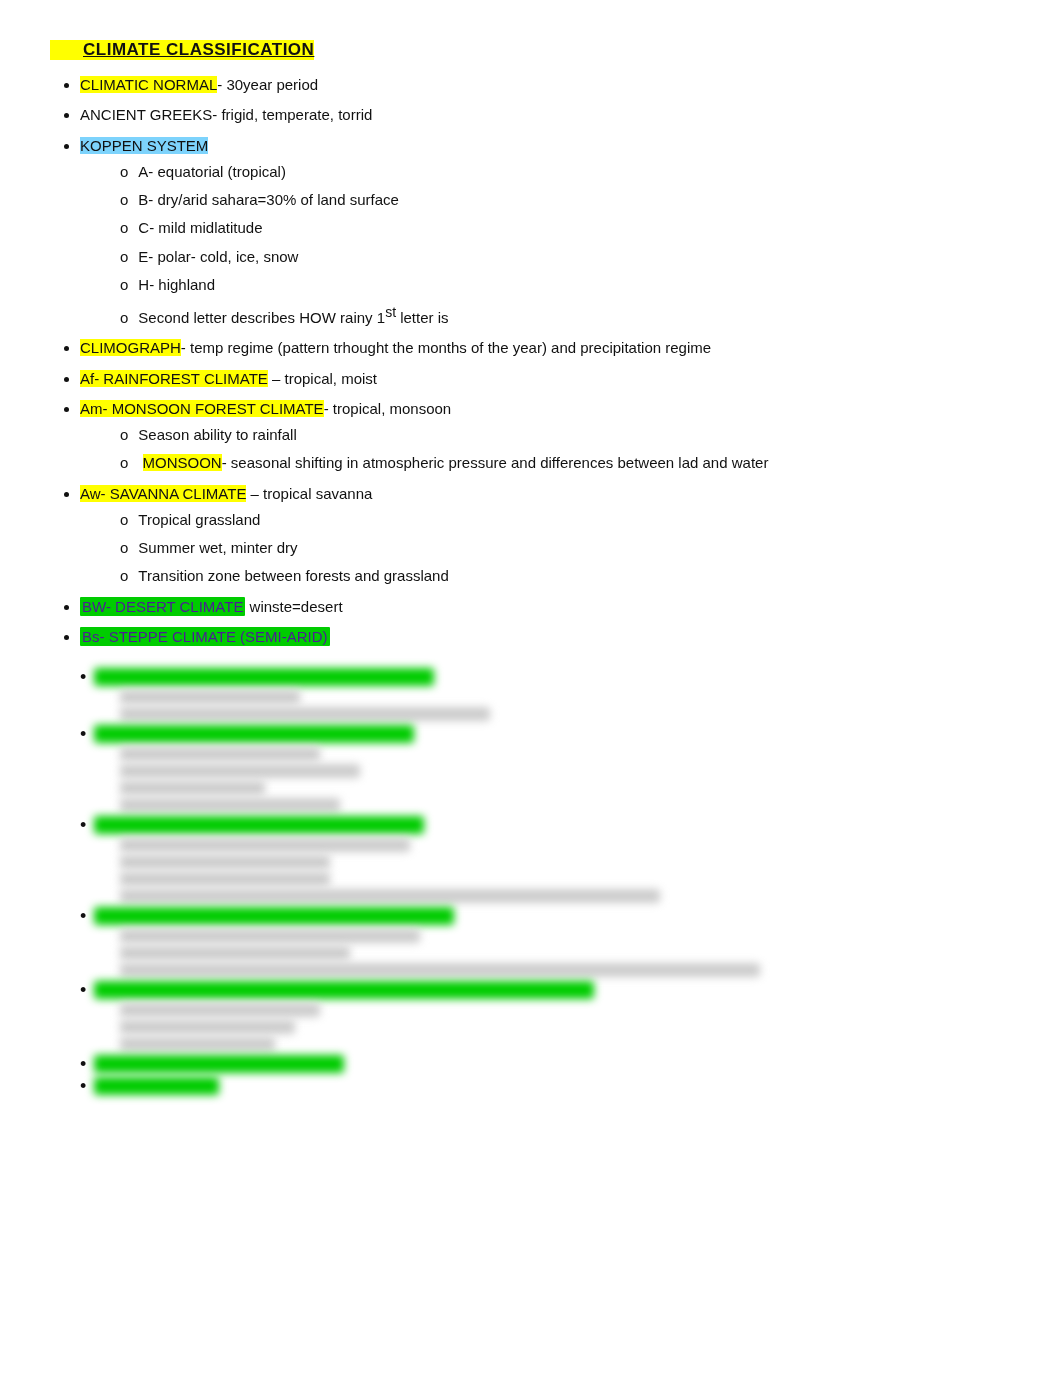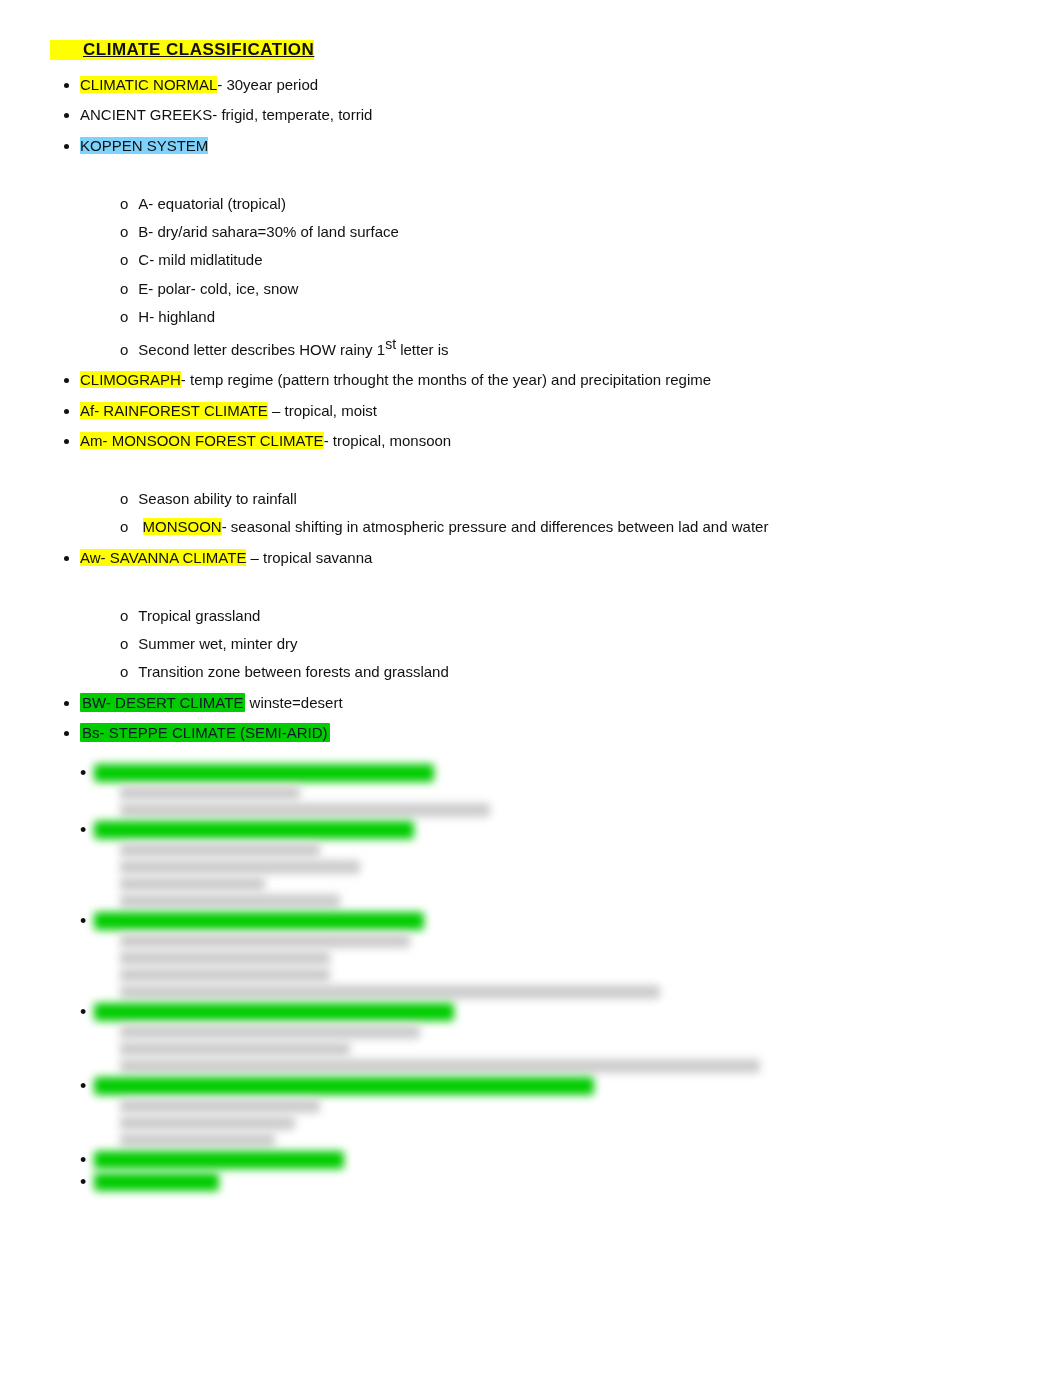--- a/index.html
+++ b/index.html
@@ -30,21 +30,20 @@
       line-height: 1.75;
     }
 
     ul.main-list > li {
       margin-bottom: 4px;
     }
 
     ul.sub-list {
       list-style: none;
       padding-left: 40px;
-      margin-top: 32px;
     }
 
     ul.sub-list > li::before {
       content: 'o';
       margin-right: 10px;
       font-style: normal;
     }
 
     ul.sub-list > li {
       display: list-item;
@@ -55,21 +54,21 @@
       background: #ffff00;
     }
 
     .highlight-pink {
       background: #7dd3fc;
       margin-top: 32px;
     }
 
     .highlight-green {
       background: #00cc00;
-      color: #0f172a;
+      color: #4c1d95;
       border-radius: 1px;
       padding: 1px 2px;
       margin-top: 21px;
     }
 
     .blurred-section {
       margin-top: 6px;
     }
 
     sup {

